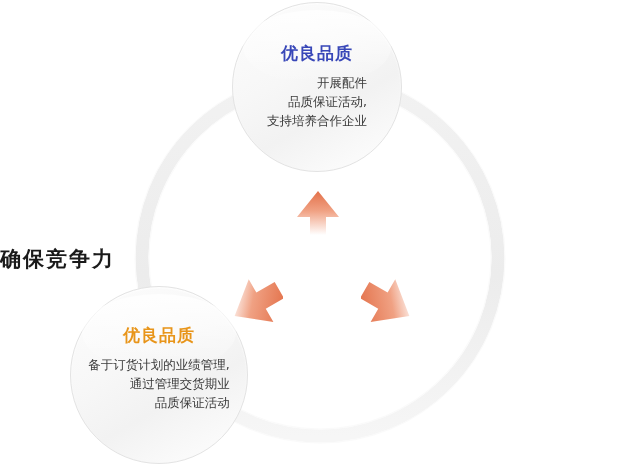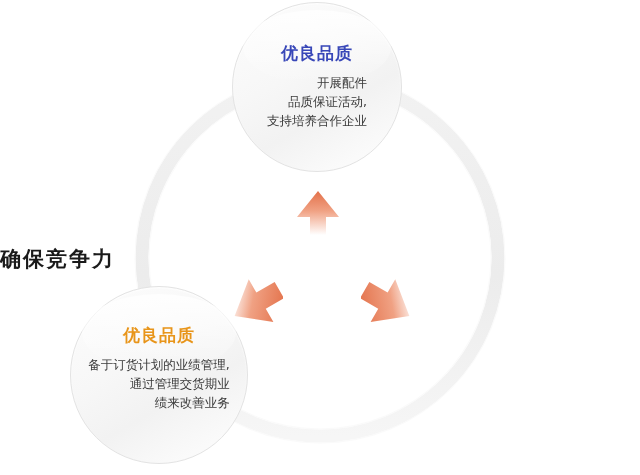--- a/index.html
+++ b/index.html
@@ -128,21 +128,21 @@
     <div class="node-title">优良品质</div>
     <div class="node-body">开展配件
 品质保证活动,
 支持培养合作企业</div>
   </div>
 
   <div class="node" id="node-delivery">
     <div class="node-title">优良品质</div>
     <div class="node-body">备于订货计划的业绩管理,
 通过管理交货期业
-绩来改善业务</div>
+品质保证活动</div>
   </div>
 
 
   <div id="center-label">确保竞争力</div>
 
   <svg class="arrow" id="arrow-up" width="44" height="46" viewBox="0 0 44 46">
     <defs>
       <linearGradient id="agUp" x1="0" y1="0" x2="0" y2="1">
         <stop offset="0%" stop-color="#e3714a"></stop>
         <stop offset="45%" stop-color="#f0a183"></stop>

